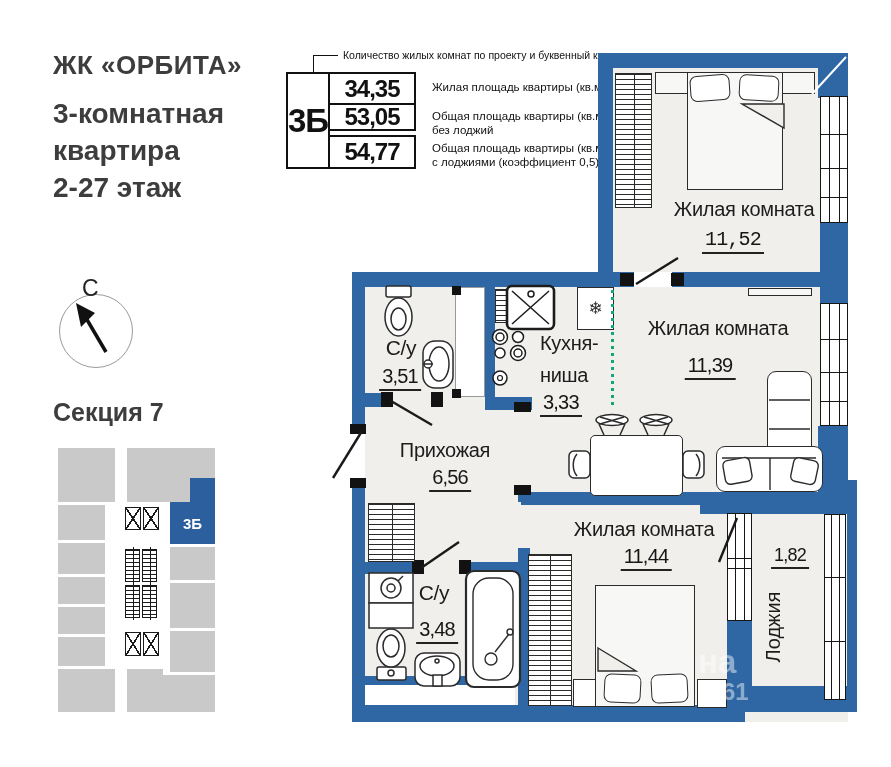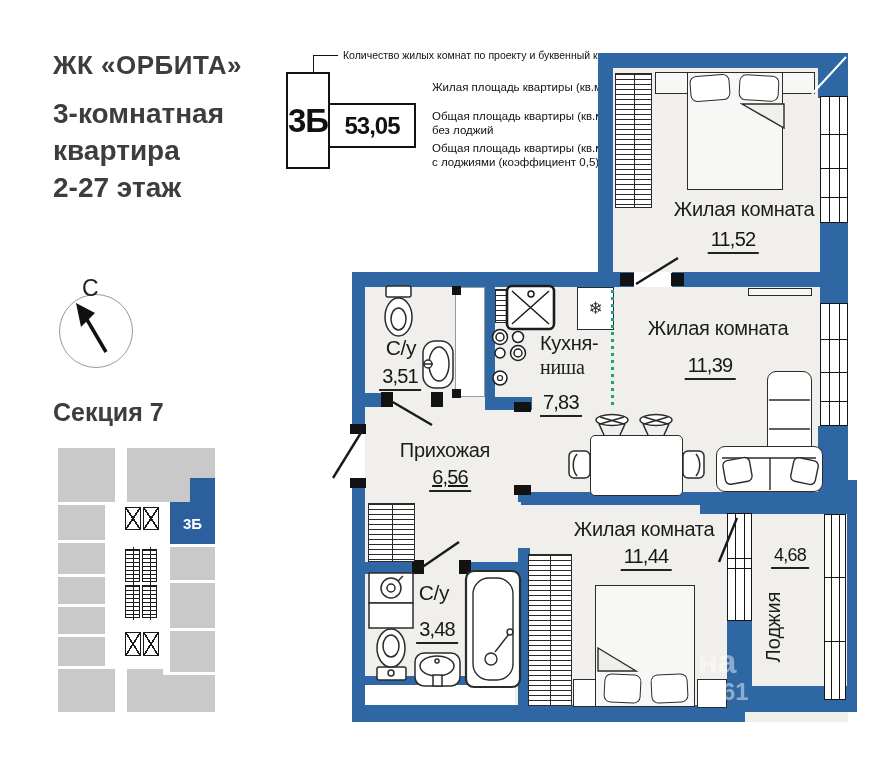--- a/index.html
+++ b/index.html
@@ -46,21 +46,23 @@
 
   <div class="hdr" style="left:53px;top:50px;font-size:26px;letter-spacing:.5px;">ЖК «ОРБИТА»</div>
   <div class="hdr" style="left:53px;top:96px;font-size:28px;line-height:1.32;white-space:pre-line;">3-комнатная
 квартира
 2-27 этаж</div>
 
   <div class="abs" style="left:313px;top:55px;width:25px;height:17px;border-left:1.5px solid #111;border-top:1.5px solid #111;"></div>
   <div class="abs" style="left:343px;top:49px;font-size:10.5px;color:#111;white-space:nowrap;">Количество жилых комнат по проекту и буквенный код</div>
 
   <div class="abs" style="left:286px;top:72px;width:44px;height:97px;border:2px solid #111;display:flex;align-items:center;justify-content:center;font-size:33px;font-weight:bold;letter-spacing:-1px;color:#111;">3Б</div>
-  <div class="abs" style="left:328px;top:103px;width:88px;height:45px;border:2px solid #111;display:flex;align-items:center;justify-content:center;font-size:24px;font-weight:bold;letter-spacing:-1px;color:#111;">53,05</div>
+  <div class="abs" style="left:328px;top:72px;width:88px;height:33px;border:2px solid #111;display:flex;align-items:center;justify-content:center;font-size:24px;font-weight:bold;letter-spacing:-1px;color:#111;">34,35</div>
+  <div class="abs" style="left:328px;top:103px;width:88px;height:28px;border:2px solid #111;display:flex;align-items:center;justify-content:center;font-size:24px;font-weight:bold;letter-spacing:-1px;color:#111;">53,05</div>
+  <div class="abs" style="left:328px;top:135px;width:88px;height:34px;border:2px solid #111;display:flex;align-items:center;justify-content:center;font-size:24px;font-weight:bold;letter-spacing:-1px;color:#111;">54,77</div>
 
   <div class="abs" style="left:432px;top:81px;font-size:11.5px;color:#111;white-space:nowrap;">Жилая площадь квартиры (кв.м)</div>
   <div class="abs" style="left:432px;top:110px;width:205px;font-size:11.5px;color:#111;line-height:1.18;white-space:pre-line;">Общая площадь квартиры (кв.м)
 без лоджий</div>
   <div class="abs" style="left:432px;top:142px;width:210px;font-size:11.5px;color:#111;line-height:1.18;white-space:pre-line;">Общая площадь квартиры (кв.м)
 с лоджиями (коэффициент 0,5)</div>
 
   <div class="abs" style="left:59px;top:294px;width:74px;height:74px;border:1.5px solid #9a9a9a;border-radius:50%;"></div>
   <div class="abs" style="left:82px;top:275px;font-size:23px;color:#222;">С</div>
 
@@ -290,41 +292,41 @@
         <circle cx="510" cy="632" r="3" stroke-width="1.4"></circle>
       </g>
 
       <g>
         <path d="M106 352 L86 318" stroke="#111" stroke-width="3.5" fill="none"></path>
         <polygon points="76,303 95,313 81,327" fill="#111"></polygon>
       </g>
     </svg>
 
     <div class="lbl" style="left:744px;top:198px;">Жилая комната</div>
-    <div class="val" style="left:733px;top:228px;">11,52</div>
+    <div class="val" style="left:733px;top:228px;font-family:Liberation Mono, monospace;">11,52</div>
 
     <div class="lbl" style="left:718px;top:317px;">Жилая комната</div>
     <div class="val" style="left:710px;top:354px;">11,39</div>
 
     <div class="lbl lleft" style="left:540px;top:332px;">Кухня-</div>
-    <div class="lbl lleft" style="left:540px;top:356px;font-family:Liberation Serif, serif;">ниша</div>
-    <div class="val lleft" style="left:540px;top:391px;">7,83</div>
+    <div class="lbl lleft" style="left:540px;top:364px;">ниша</div>
+    <div class="val lleft" style="left:540px;top:391px;">3,33</div>
 
     <div class="lbl" style="left:401px;top:336px;font-size:21px;">С/у</div>
     <div class="val" style="left:400px;top:365px;">3,51</div>
 
     <div class="lbl" style="left:445px;top:439px;">Прихожая</div>
-    <div class="val" style="left:450px;top:466px;text-decoration:underline;">6,56</div>
+    <div class="val" style="left:450px;top:466px;">6,56</div>
 
     <div class="lbl" style="left:434px;top:581px;font-size:21px;">С/у</div>
     <div class="val" style="left:437px;top:618px;">3,48</div>
 
     <div class="lbl" style="left:644px;top:518px;">Жилая комната</div>
     <div class="val" style="left:646px;top:545px;">11,44</div>
 
-    <div class="val" style="left:790px;top:545px;font-size:18px;">4,68</div>
+    <div class="val" style="left:790px;top:545px;font-size:18px;">1,82</div>
     <div class="abs vwrite" style="left:762px;top:627px;font-size:20px;color:#1c1c1c;">Лоджия</div>
 
     <div class="wm" style="left:698px;top:643px;font-size:33px;">на</div>
     <div class="wm" style="left:722px;top:678px;font-size:24px;">61</div>
   </div>
 
 </div>
 
 </body></html>

